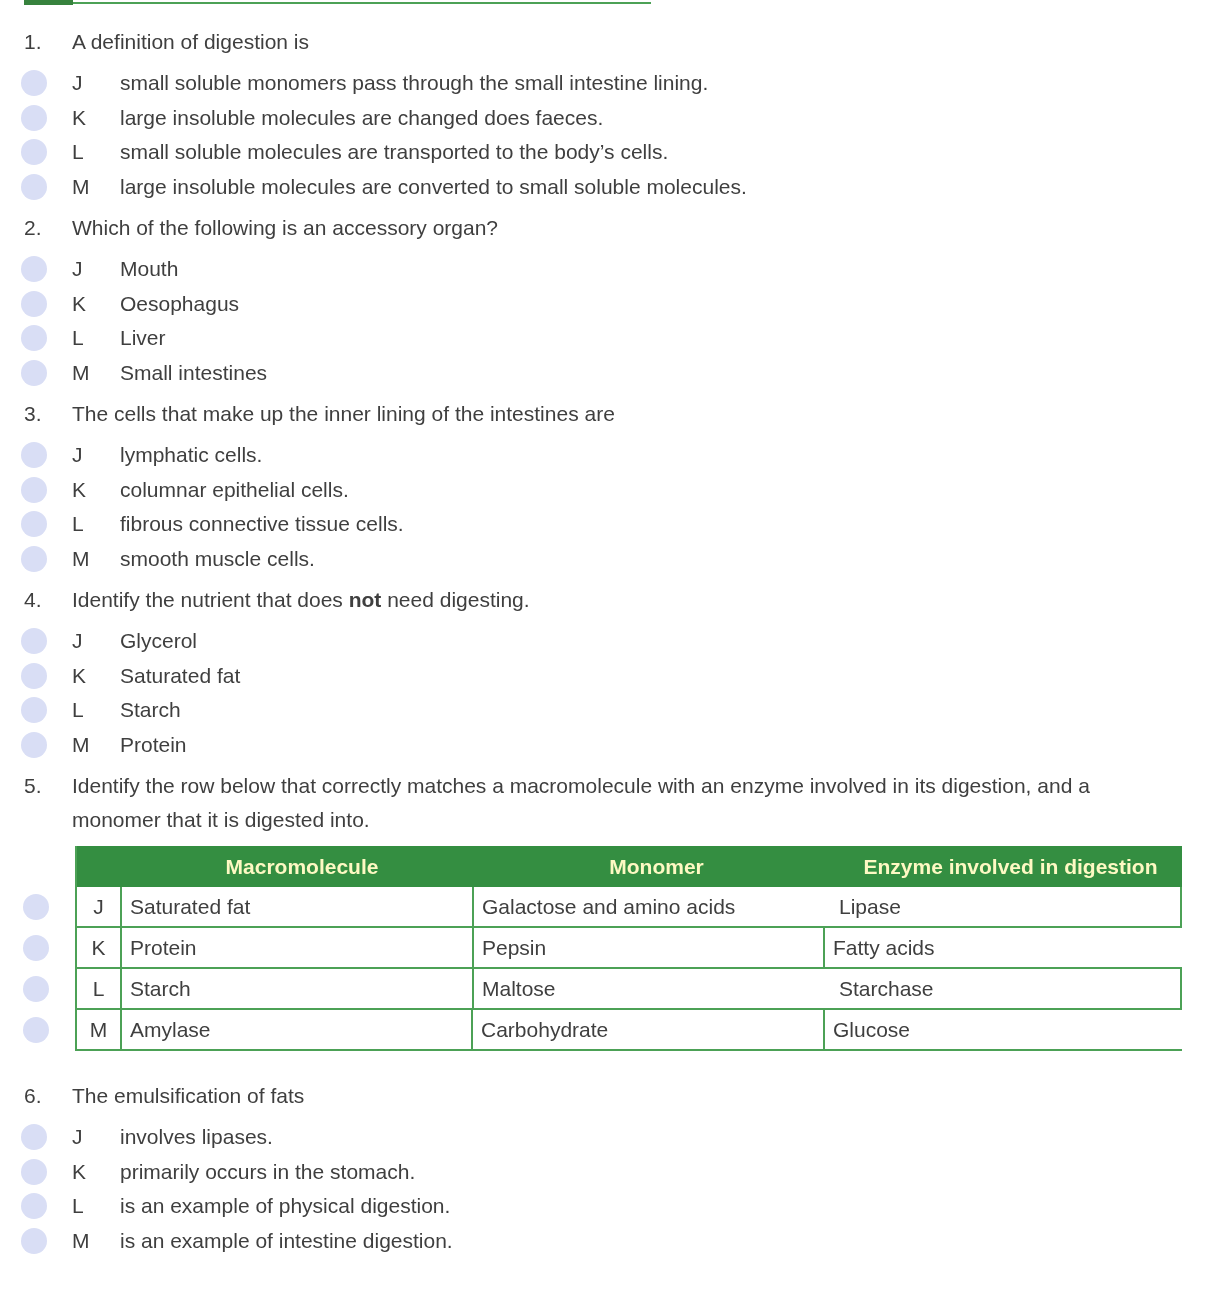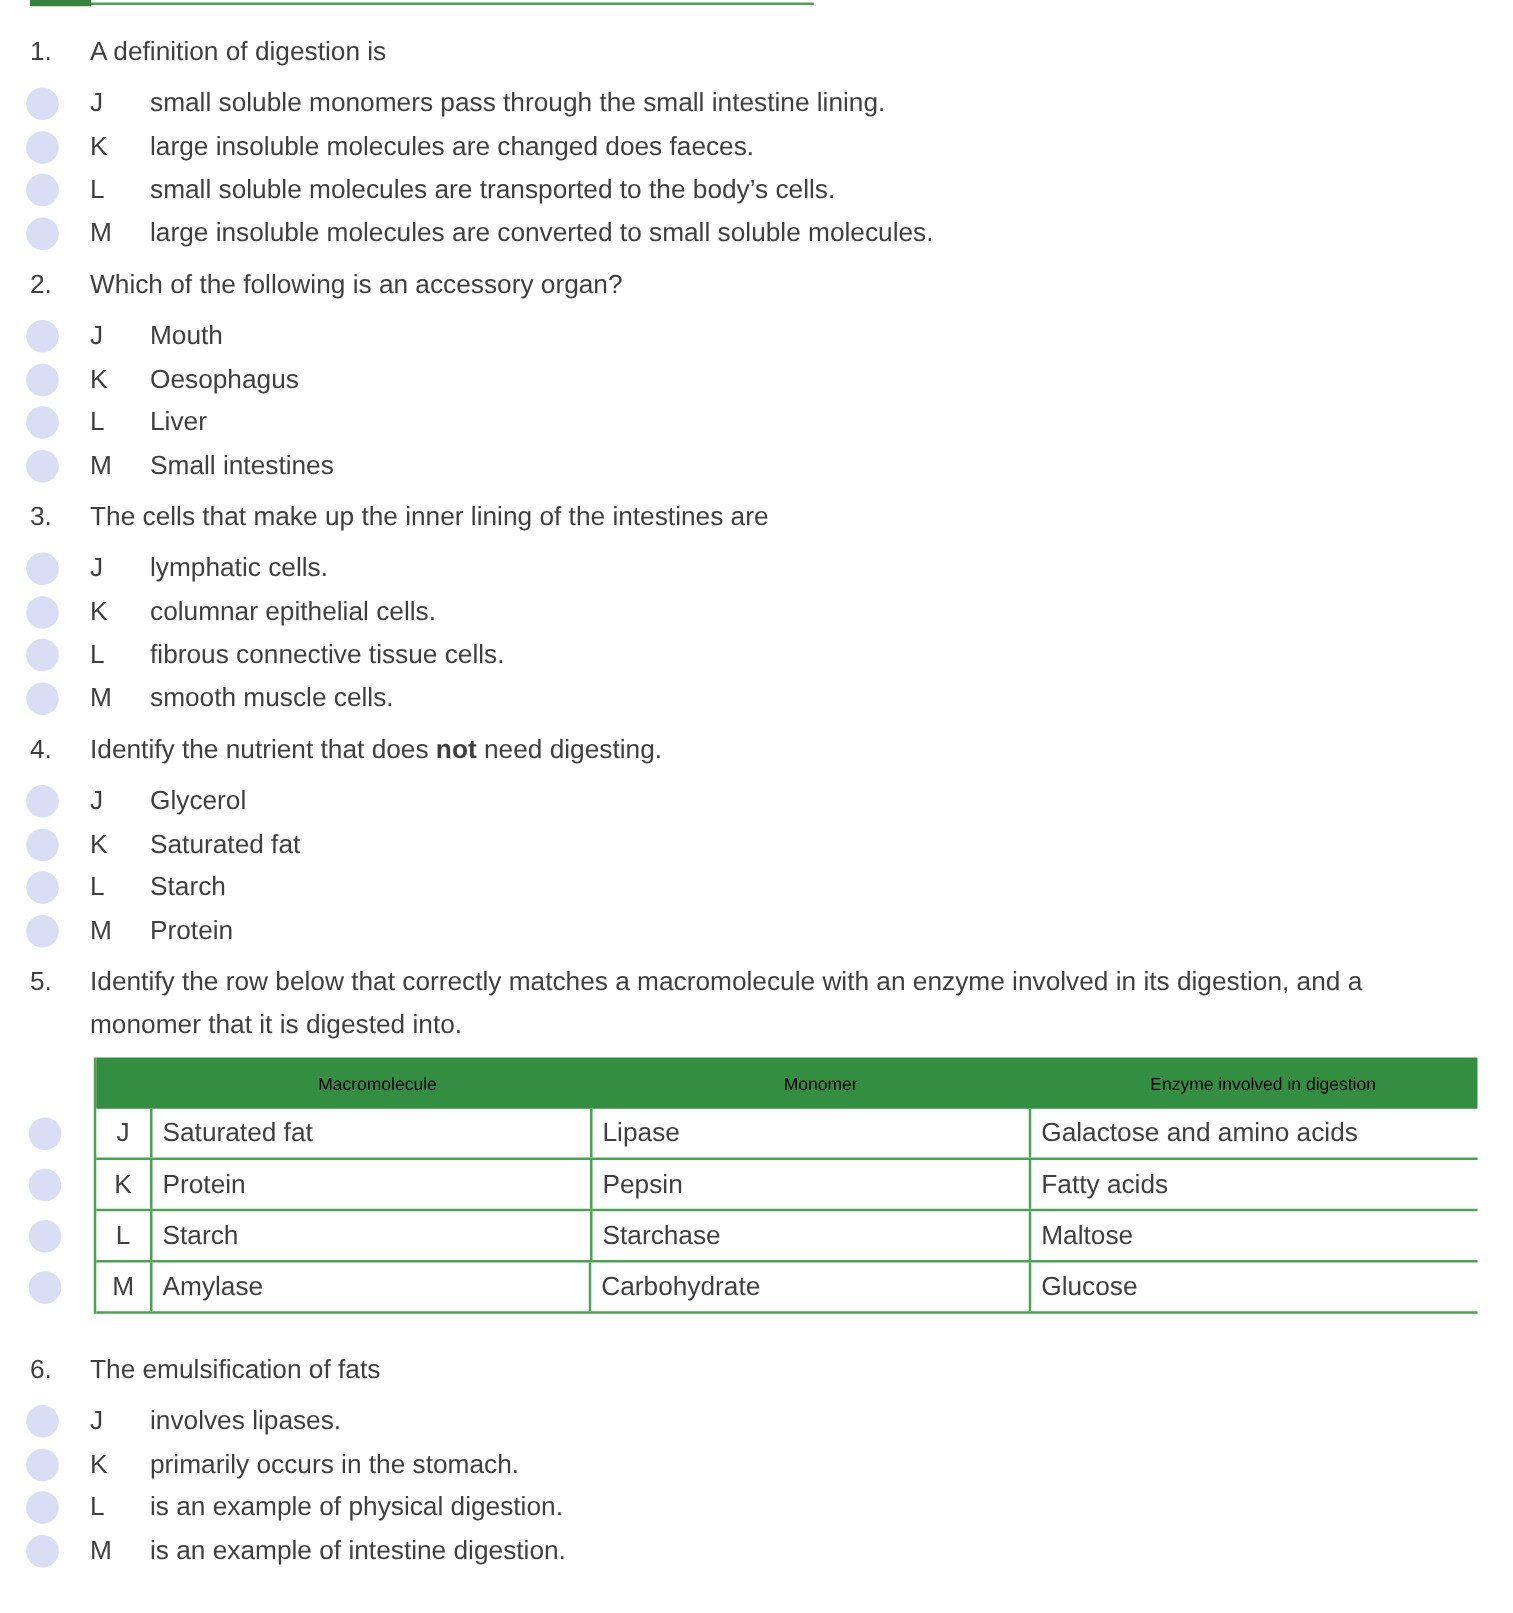--- a/index.html
+++ b/index.html
@@ -64,21 +64,21 @@
     width: 1107px;
     border-left: 2px solid #4ca156;
   }
   .t-header {
     display: flex;
     height: 41px;
     background: #348e41;
   }
   .t-head {
     display: flex; align-items: center; justify-content: center;
-    color: #000000; font-weight: normal; font-size: 14px;
+    color: #fef9c3; font-weight: bold; font-size: 21px;
   }
   .t-row {
     position: relative;
     display: flex;
     height: 41px;
     border-bottom: 2px solid #4ca156;
     font-size: 21px;
   }
   .t-cell { display: flex; align-items: center; }
   .t-letter-col {
@@ -229,36 +229,36 @@
         <div class="t-cell t-letter-col"></div>
         <div class="t-cell t-col1 t-head">Macromolecule</div>
         <div class="t-cell t-col3 t-head">Monomer</div>
         <div class="t-cell t-col2 t-head">Enzyme involved in digestion</div>
       </div>
 
       <div class="t-row">
         <span class="bubble t-bubble"></span>
         <div class="t-cell t-letter-col">J</div>
         <div class="t-cell t-col1">Saturated fat</div>
+        <div class="t-cell t-col3">Galactose and amino acids</div>
         <div class="t-cell t-col2">Lipase</div>
-        <div class="t-cell t-col3">Galactose and amino acids</div>
       </div>
       <div class="t-row">
         <span class="bubble t-bubble"></span>
         <div class="t-cell t-letter-col">K</div>
         <div class="t-cell t-col1">Protein</div>
         <div class="t-cell t-col2">Pepsin</div>
         <div class="t-cell t-col3">Fatty acids</div>
       </div>
       <div class="t-row">
         <span class="bubble t-bubble"></span>
         <div class="t-cell t-letter-col">L</div>
         <div class="t-cell t-col1">Starch</div>
+        <div class="t-cell t-col3">Maltose</div>
         <div class="t-cell t-col2">Starchase</div>
-        <div class="t-cell t-col3">Maltose</div>
       </div>
       <div class="t-row">
         <span class="bubble t-bubble"></span>
         <div class="t-cell t-letter-col">M</div>
         <div class="t-cell t-col2">Amylase</div>
         <div class="t-cell t-col1">Carbohydrate</div>
         <div class="t-cell t-col3">Glucose</div>
       </div>
     </div>
   </section>

